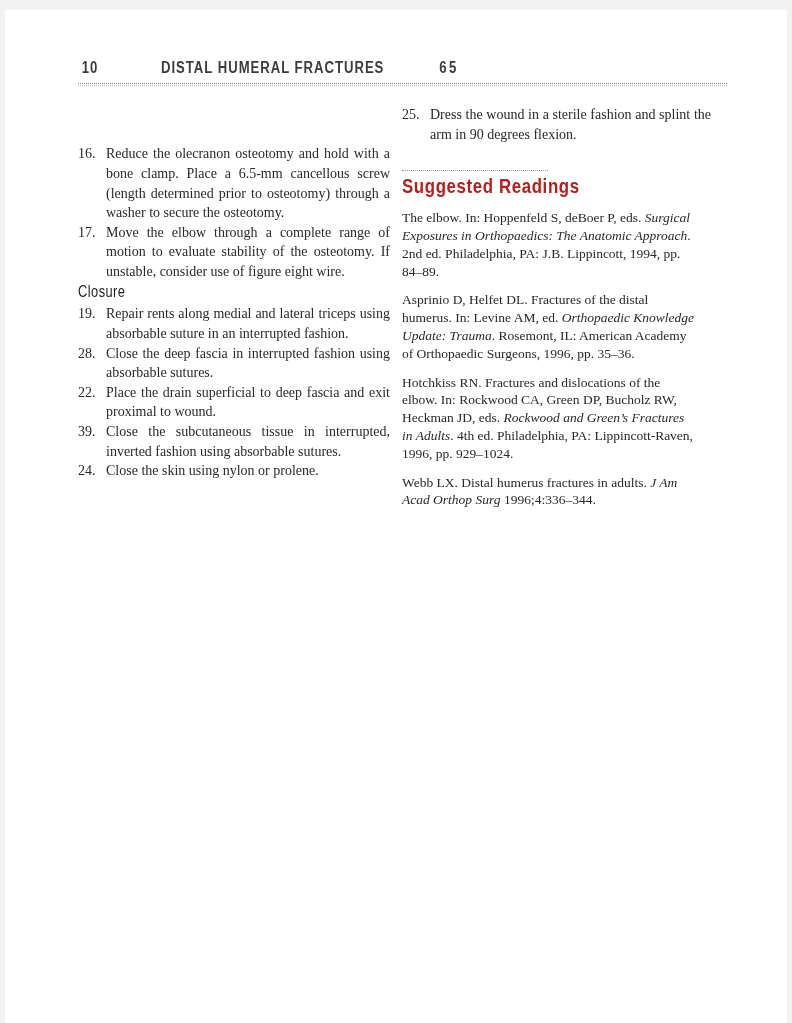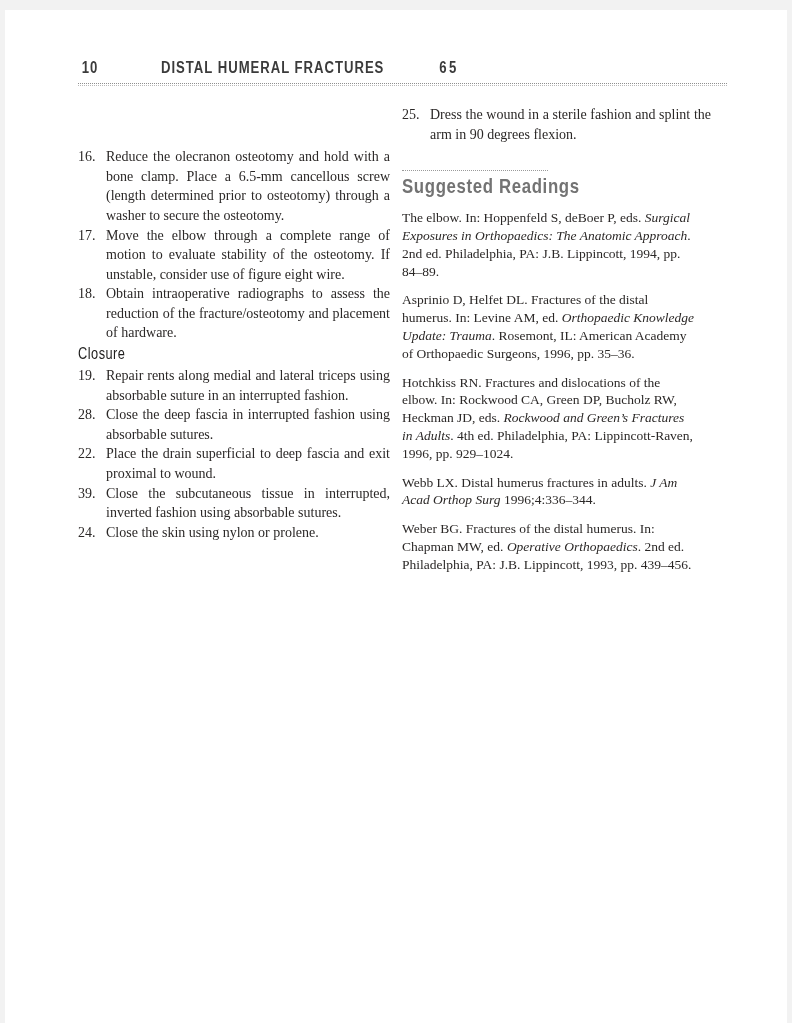--- a/index.html
+++ b/index.html
@@ -73,21 +73,21 @@
     line-height: 15px;
     color: #1e1d1c;
     margin: 3px 0 5px 0;
   }
   .subhead .squeezeL { display: inline-block; transform: scaleX(0.8); transform-origin: left center; letter-spacing: 0.6px; }
   .bighead {
     font-family: "Liberation Sans", sans-serif;
     font-weight: bold;
     font-size: 21px;
     line-height: 23px;
-    color: #737373;
+    color: #b91c1c;
     margin: 3px 0 0 0;
   }
   .bighead .squeezeL { display: inline-block; transform: scaleX(0.8); transform-origin: left center; letter-spacing: 0.8px; }
 
   
   .readrule {
     border: 0;
     border-top: 1px dotted #9a9a9a;
     height: 0;
     width: 146px;
@@ -115,24 +115,20 @@
 
     <div class="col-left">
       <div class="plist">
         <div class="li">
           <span class="num">16.</span>
           <span>Reduce the olecranon osteotomy and hold with a bone clamp. Place a 6.5-mm cancellous screw (length determined prior to osteotomy) through a washer to secure the osteotomy.</span>
         </div>
         <div class="li">
           <span class="num">17.</span>
           <span>Move the elbow through a complete range of motion to evaluate stability of the osteotomy. If unstable, consider use of figure eight wire.</span>
-        </div>
-        <div class="li">
-          <span class="num">18.</span>
-          <span>Obtain intraoperative radiographs to assess the reduction of the fracture/osteotomy and placement of hardware.</span>
         </div>
 
         <h3 class="subhead">
           <span class="squeezeL">Closure</span>
         </h3>
 
         <div class="li">
           <span class="num">19.</span>
           <span>Repair rents along medial and lateral triceps using absorbable suture in an interrupted fashion.</span>
         </div>
@@ -167,18 +163,17 @@
 
       <h2 class="bighead">
         <span class="squeezeL">Suggested Readings</span>
       </h2>
 
       <div class="refs">
         <p class="ref"><span>The elbow. In: Hoppenfeld S, deBoer P, eds. </span><span class="it">Surgical Exposures in Orthopaedics: The Anatomic Approach</span><span>. 2nd ed. Philadelphia, PA: J.B. Lippincott, 1994, pp. 84–89.</span></p>
         <p class="ref"><span>Asprinio D, Helfet DL. Fractures of the distal humerus. In: Levine AM, ed. </span><span class="it">Orthopaedic Knowledge Update: Trauma</span><span>. Rosemont, IL: American Academy of Orthopaedic Surgeons, 1996, pp. 35–36.</span></p>
         <p class="ref"><span>Hotchkiss RN. Fractures and dislocations of the elbow. In: Rockwood CA, Green DP, Bucholz RW, Heckman JD, eds. </span><span class="it">Rockwood and Green’s Fractures in Adults</span><span>. 4th ed. Philadelphia, PA: Lippincott-Raven, 1996, pp. 929–1024.</span></p>
         <p class="ref"><span>Webb LX. Distal humerus fractures in adults. </span><span class="it">J Am Acad Orthop Surg</span><span> 1996;4:336–344.</span></p>
-        <p class="ref"><span>Weber BG. Fractures of the distal humerus. In: Chapman MW, ed. </span><span class="it">Operative Orthopaedics</span><span>. 2nd ed. Philadelphia, PA: J.B. Lippincott, 1993, pp. 439–456.</span></p>
       </div>
     </div>
 
   </div>
 </div>
 
 </body></html>

